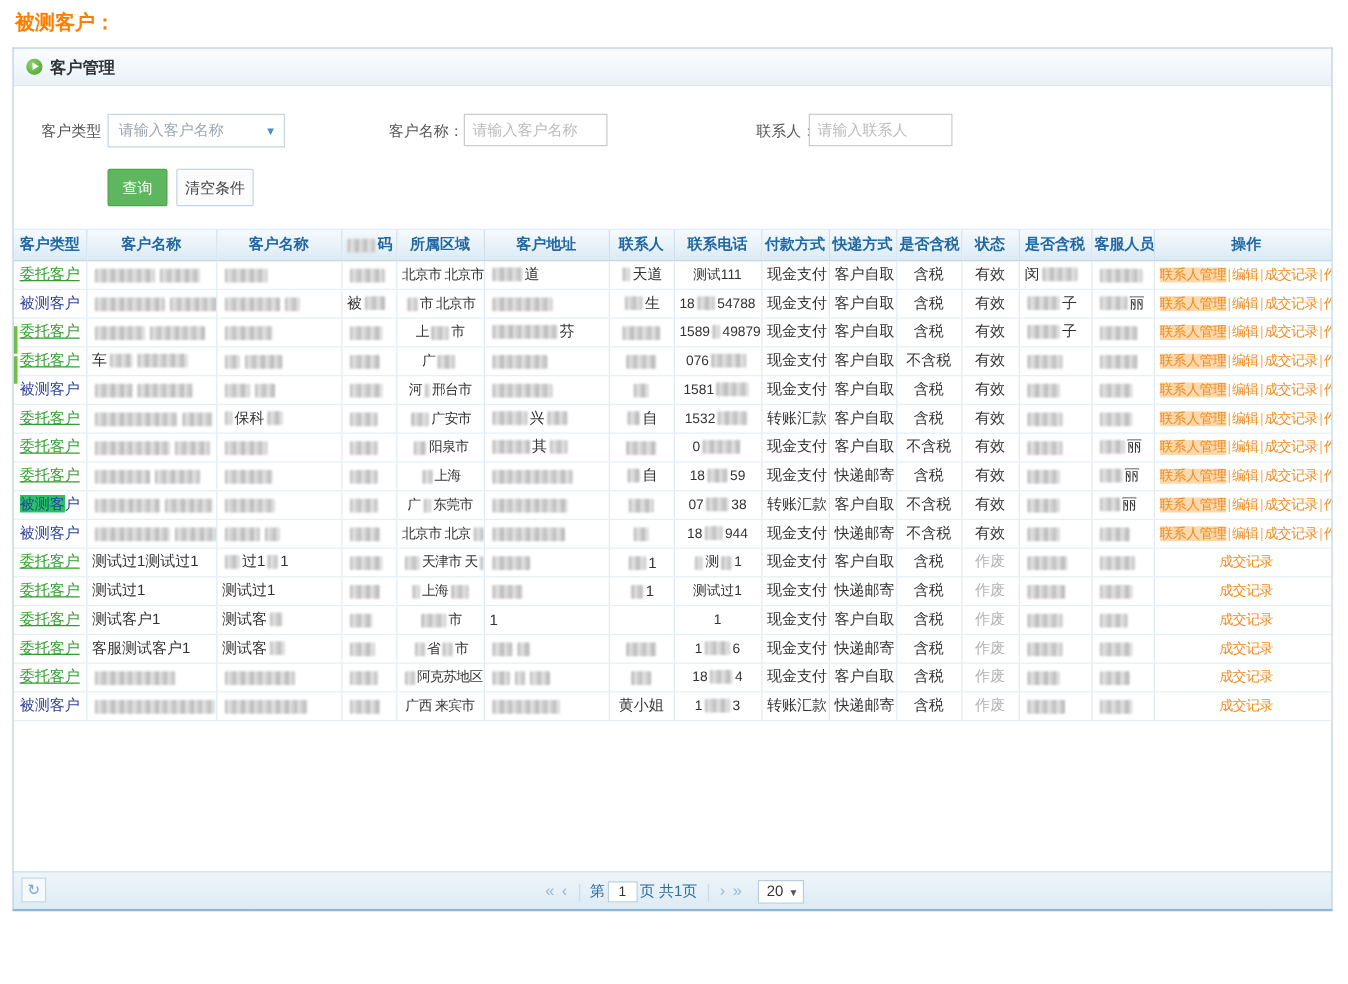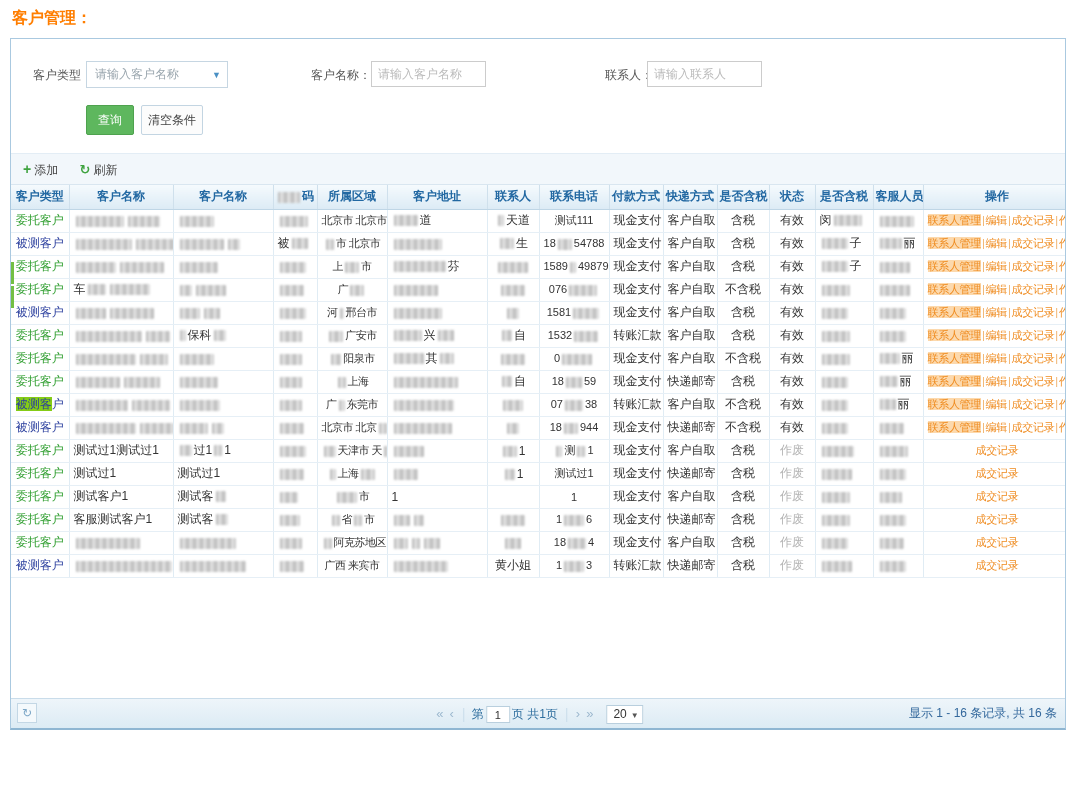--- a/index.html
+++ b/index.html
@@ -27,24 +27,24 @@
   .ref{color:#3fa33f;font-weight:bold;margin-right:3px;font-size:13px;}
   .grid-wrap{position:relative;height:513px;overflow:hidden;background:#fff;}
   table.grid{border-collapse:collapse;table-layout:fixed;width:100%;}
   th{height:24px;background:linear-gradient(#f5fafd,#dcebf5);border-bottom:1px solid #bfd6e6;border-right:1px solid #cfe0ec;color:#2268a2;font-weight:bold;font-size:12px;text-align:center;padding:0 2px;overflow:hidden;white-space:nowrap;cursor:pointer;}
   td{height:23px;border-bottom:1px solid #e6eff6;border-right:1px solid #e0ecf4;font-size:12px;padding:0 4px;overflow:hidden;white-space:nowrap;background:#fff;}
   td:nth-child(1),td:nth-child(5),td:nth-child(7),td:nth-child(8),td:nth-child(9),
   td:nth-child(10),td:nth-child(11),td:nth-child(12),td:nth-child(15){text-align:center;}
   td:nth-child(5){font-size:11px;letter-spacing:-0.5px;}
   td:nth-child(8){font-size:11px;}
   td:nth-child(15){font-size:11px;letter-spacing:-0.3px;}
-  .t-green{color:#2f9e2f;}
+  .t-green{color:#2f9e2f;text-decoration:underline;}
   .t-blue{color:#2b3f9e;}
   .st-void{color:#b3b3b3;}
-  .sel{background:#84cc16;}
+  .sel{background:#22c55e;}
   .redact{display:inline-block;height:11px;border-radius:1px;background:repeating-linear-gradient(90deg,#bdbdbd 0 2px,#dedede 2px 5px,#cccccc 5px 7px);filter:blur(1px);vertical-align:middle;margin:0 2px;}
   .op{color:#ef8b1f;text-decoration:none;cursor:pointer;}
   .op-hl{background:#fcd9ad;}
   .op-sep{color:#f0b06a;margin:0 1px;}
   .green-bar{position:absolute;left:0;width:3px;background:#72bf44;}
   .b1{top:77px;height:22px;}
   .b2{top:101px;height:22px;}
   .pager{height:30px;background:linear-gradient(#eef5fa,#dcebf4);border-top:1px solid #c9dcea;position:relative;color:#2e6e9e;}
   .pg-left{position:absolute;left:6px;top:4px;}
   .pg-refresh{display:inline-block;width:20px;height:20px;line-height:19px;text-align:center;border:1px solid #c3d7e5;color:#7da7c7;font-size:12px;cursor:pointer;background:#f4f9fc;}
@@ -54,42 +54,41 @@
   .pg-text{color:#2e6e9e;margin:0 2px;}
   .pg-input{width:24px;height:17px;border:1px solid #b9cfde;text-align:center;font-size:11px;color:#333;vertical-align:middle;padding:0;}
   .psel{display:inline-block;border:1px solid #b9cfde;background:#fff;height:19px;line-height:17px;padding:0 15px 0 6px;margin-left:10px;position:relative;color:#333;vertical-align:middle;cursor:pointer;}
   .caret2{position:absolute;right:3px;top:1px;font-size:8px;color:#555;}
   .pg-right{position:absolute;right:8px;top:0;line-height:29px;color:#33689c;}
 </style>
 </head>
 <body>
 
 <div class="page">
-  <div class="page-title">客户管理：</div>
+  <div class="page-title">被测客户：</div>
 
   <div class="panel">
+    <div class="panel-hd">
+      <span class="bullet"></span><span class="panel-title">客户管理</span>
+    </div>
 
     <div class="filters">
       <label class="flabel" id="lb1">客户类型：</label>
       <div class="fselect">
         <span>请输入客户名称</span>
         <span class="caret">▼</span>
       </div>
       <label class="flabel" id="lb2">客户名称：</label>
       <input class="ftext" id="fname" placeholder="请输入客户名称" style="">
       <label class="flabel" id="lb3">联系人：</label>
       <input class="ftext" id="fcontact" placeholder="请输入联系人" style="">
       <button class="btn-green">查询</button>
       <button class="btn-plain">清空条件</button>
     </div>
 
-    <div class="toolbar">
-      <span class="tool"><span class="plus">+</span><span>添加</span></span>
-      <span class="tool"><span class="ref">↻</span><span>刷新</span></span>
-    </div>
 
     <div class="grid-wrap">
       <table class="grid">
         <colgroup>
           <col style="width:58px">
             <col style="width:104px">
             <col style="width:100px">
             <col style="width:44px">
           <col style="width:70px">
             <col style="width:100px">
@@ -401,16 +400,15 @@
       <div class="green-bar b2"></div>
     </div>
 
     <div class="pager">
       <div class="pg-left">
         <span class="pg-refresh">↻</span>
       </div>
       <div class="pg-center">
         <span class="pg-btn">«</span><span class="pg-btn">‹</span><span class="pg-sep"></span><span class="pg-text">第</span><input class="pg-input" value="1" style=""><span class="pg-text">页 共1页</span><span class="pg-sep"></span><span class="pg-btn">›</span><span class="pg-btn">»</span><span class="psel"><span>20</span><span class="caret2">▼</span></span>
       </div>
-      <div class="pg-right">显示 1 - 16 条记录, 共 16 条</div>
     </div>
   </div>
 </div>
 
 </body></html>

